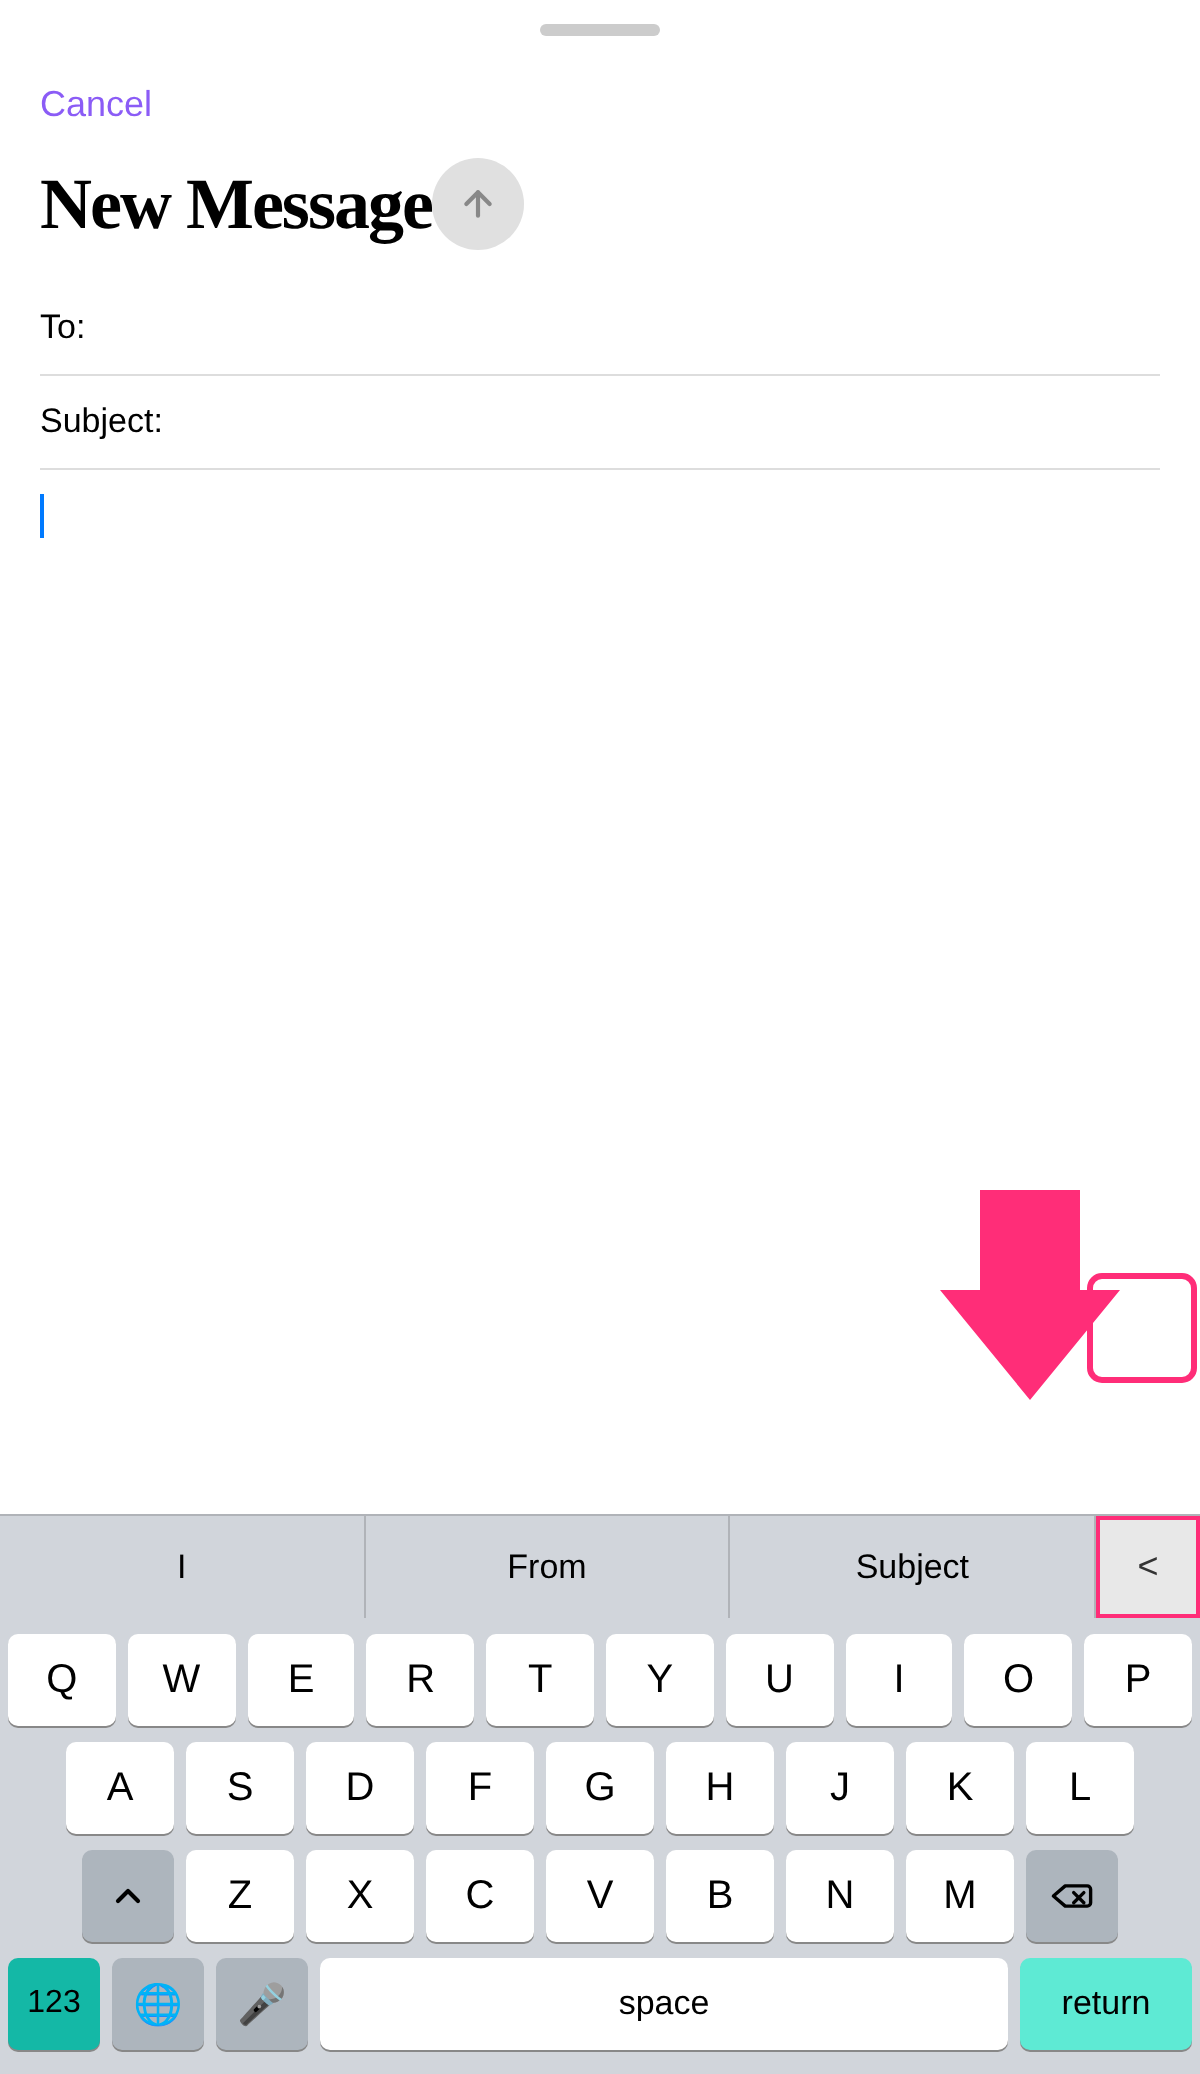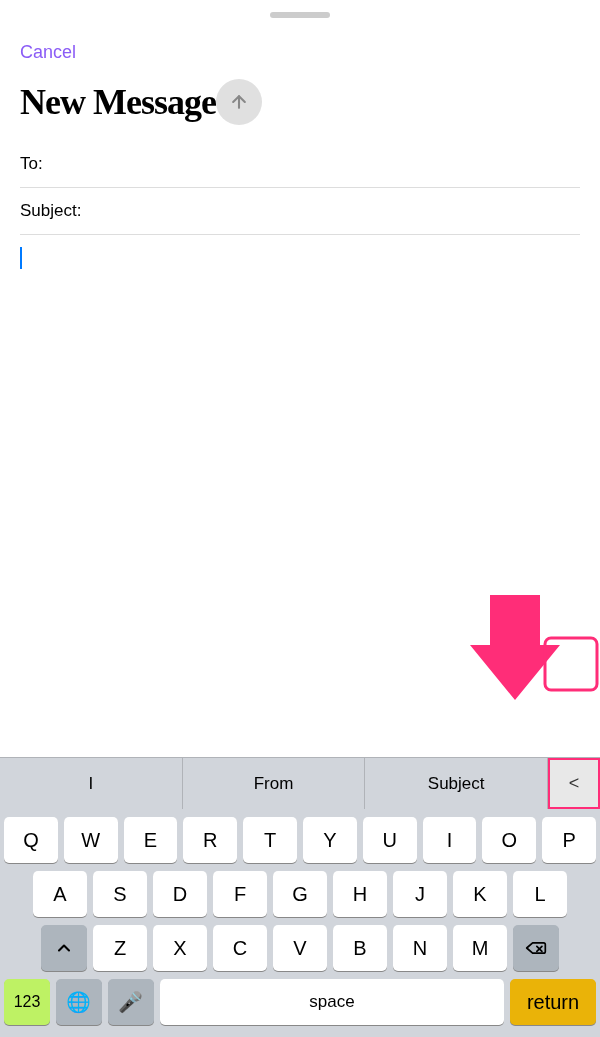--- a/index.html
+++ b/index.html
@@ -199,27 +199,27 @@
     }
 
     .key.space-key {
       max-width: none;
       flex: 4;
       font-size: 17px;
       text-align: right;
     }
 
     .key.return-key {
-      background: #eab308;
+      background: #5eead4;
       max-width: 90px;
-      font-size: 20px;
+      font-size: 17px;
     }
 
     .key.num-key {
-      background: #bef264;
+      background: #14b8a6;
       max-width: 46px;
       font-size: 16px;
     }
 
     .key.shift-key {
       background: #adb5bd;
       max-width: 46px;
     }
 
     .key.delete-key {

